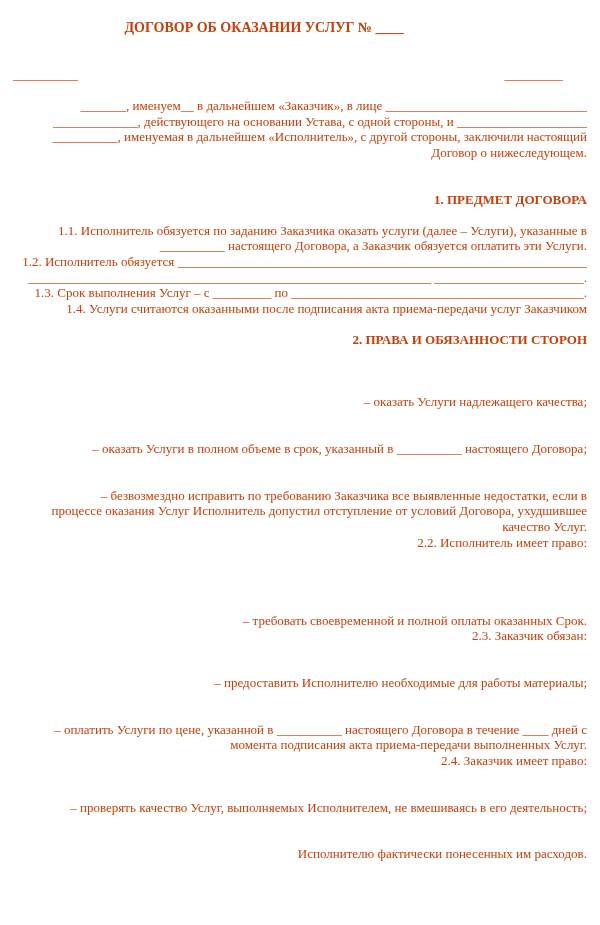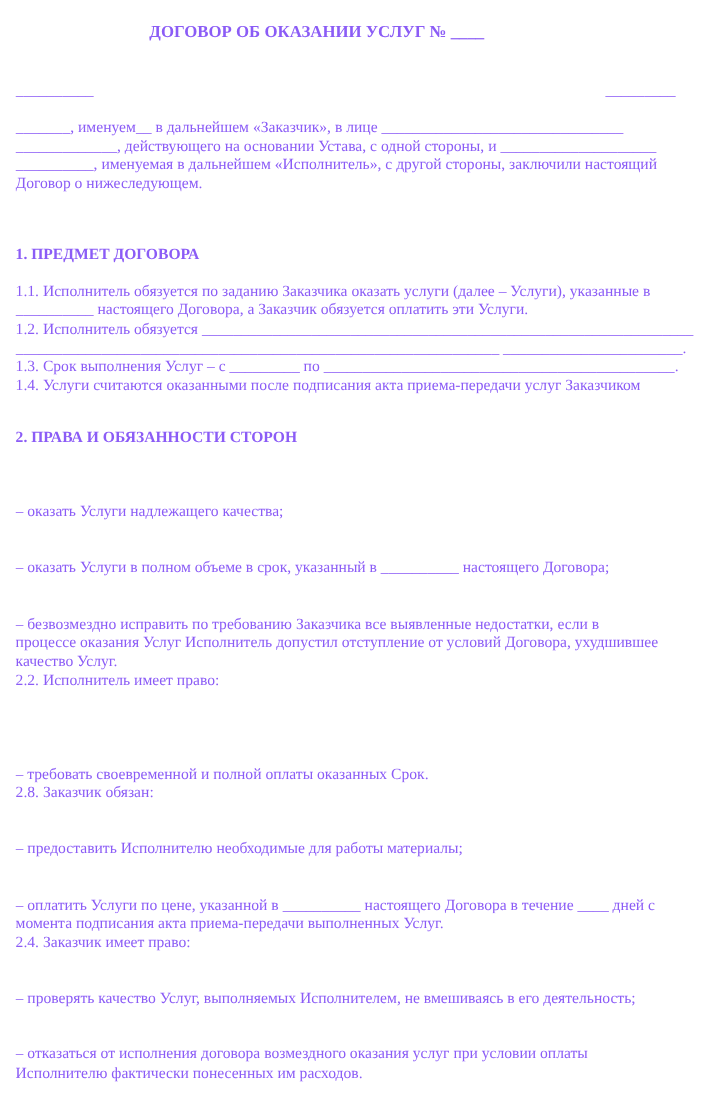--- a/index.html
+++ b/index.html
@@ -6,43 +6,43 @@
     margin: 0;
     padding: 0;
     background: #ffffff;
   }
   .page {
     position: relative;
     width: 600px;
     height: 925px;
     box-sizing: border-box;
     background: #ffffff;
-    color: #8b5cf6;
+    color: #c2410c;
     font-family: "Liberation Serif", "DejaVu Serif", serif;
     font-size: 13px;
     line-height: 15.6px;
     padding: 20px 13px 0 13px;
     overflow: hidden;
   }
   .doc-title {
     font-weight: bold;
     font-size: 14px;
     text-align: center;
     margin-right: 72px;      
     white-space: pre;
     height: 15.6px;
   }
   .doc-line {
     white-space: pre;
     height: 15.6px;
     overflow: hidden;
+    text-align: right;
   }
   .doc-line.heading {
     font-weight: bold;
-    margin-top: 12px;
   }
   .doc-line.blank-row {
     display: flex;
     justify-content: space-between;
     padding-right: 24px;     
   }
 </style>
 </head>
 <body>
 
@@ -80,30 +80,29 @@
       <div class="doc-line empty">&nbsp;</div>
       <div class="doc-line text">– безвозмездно исправить по требованию Заказчика все выявленные недостатки, если в</div>
       <div class="doc-line text">процессе оказания Услуг Исполнитель допустил отступление от условий Договора, ухудшившее</div>
       <div class="doc-line text">качество Услуг.</div>
       <div class="doc-line text">2.2. Исполнитель имеет право:</div>
       <div class="doc-line empty">&nbsp;</div>
       <div class="doc-line empty">&nbsp;</div>
       <div class="doc-line empty">&nbsp;</div>
       <div class="doc-line empty">&nbsp;</div>
       <div class="doc-line text">– требовать своевременной и полной оплаты оказанных Срок.</div>
-      <div class="doc-line text">2.8. Заказчик обязан:</div>
+      <div class="doc-line text">2.3. Заказчик обязан:</div>
       <div class="doc-line empty">&nbsp;</div>
       <div class="doc-line empty">&nbsp;</div>
       <div class="doc-line text">– предоставить Исполнителю необходимые для работы материалы;</div>
       <div class="doc-line empty">&nbsp;</div>
       <div class="doc-line empty">&nbsp;</div>
       <div class="doc-line text">– оплатить Услуги по цене, указанной в __________ настоящего Договора в течение ____ дней с</div>
       <div class="doc-line text">момента подписания акта приема-передачи выполненных Услуг.</div>
       <div class="doc-line text">2.4. Заказчик имеет право:</div>
       <div class="doc-line empty">&nbsp;</div>
       <div class="doc-line empty">&nbsp;</div>
       <div class="doc-line text">– проверять качество Услуг, выполняемых Исполнителем, не вмешиваясь в его деятельность;</div>
       <div class="doc-line empty">&nbsp;</div>
       <div class="doc-line empty">&nbsp;</div>
-      <div class="doc-line text">– отказаться от исполнения договора возмездного оказания услуг при условии оплаты</div>
       <div class="doc-line text">Исполнителю фактически понесенных им расходов.</div>
     </div>
 </div>
 
 </body></html>

